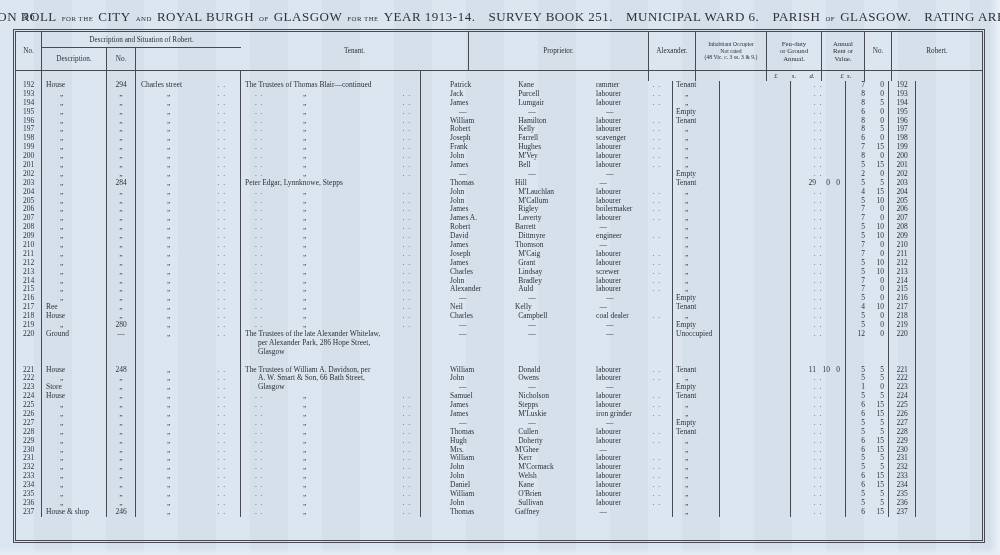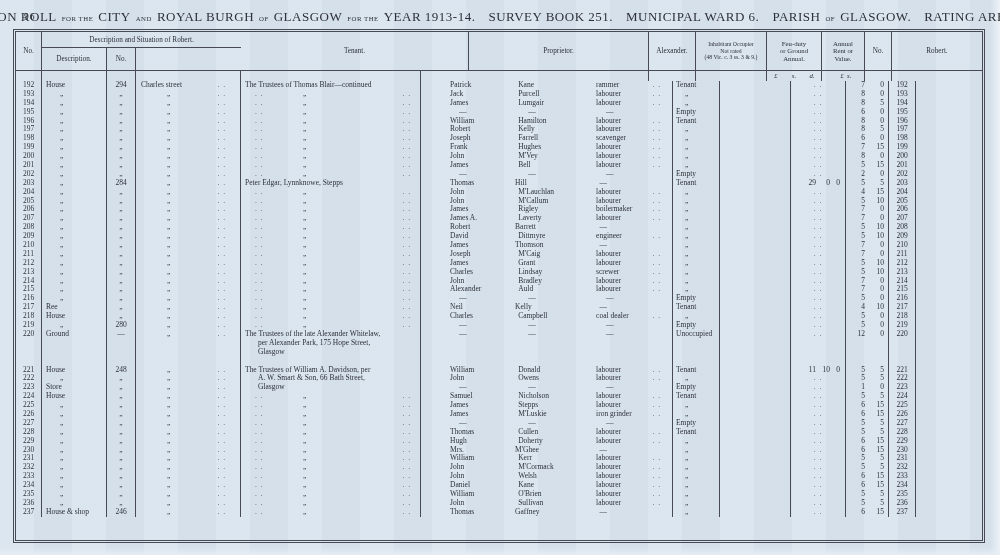--- a/index.html
+++ b/index.html
@@ -980,21 +980,21 @@
             <span class="r2">0</span>
           </div>
           <div class="c no2 ctr"><span>220</span></div>
           <div class="c rem"></div>
         </div>
         <div class="trow">
           <div class="c no1 ctr"><span></span></div>
           <div class="c desc"><span></span></div>
           <div class="c sno ctr"><span></span></div>
           <div class="c sit"></div>
-          <div class="c prop"><span class="pind">per Alexander Park, 175 Hope Street,</span></div>
+          <div class="c prop"><span class="pind">per Alexander Park, 286 Hope Street,</span></div>
           <div class="c ten">
             <span class="t1"></span>
             <span class="t2"></span>
             <span class="t3"></span>
             <span class="tdots"></span>
           </div>
           <div class="c occ"><span></span></div>
           <div class="c inh"></div>
           <div class="c feu"></div>
           <div class="c rent"></div>

